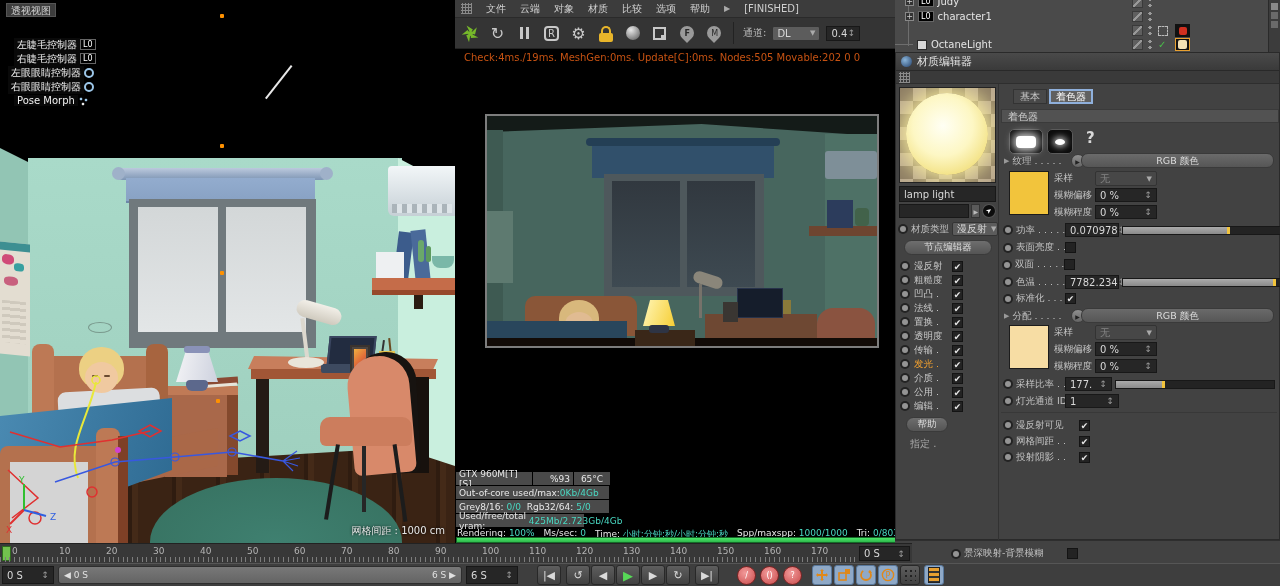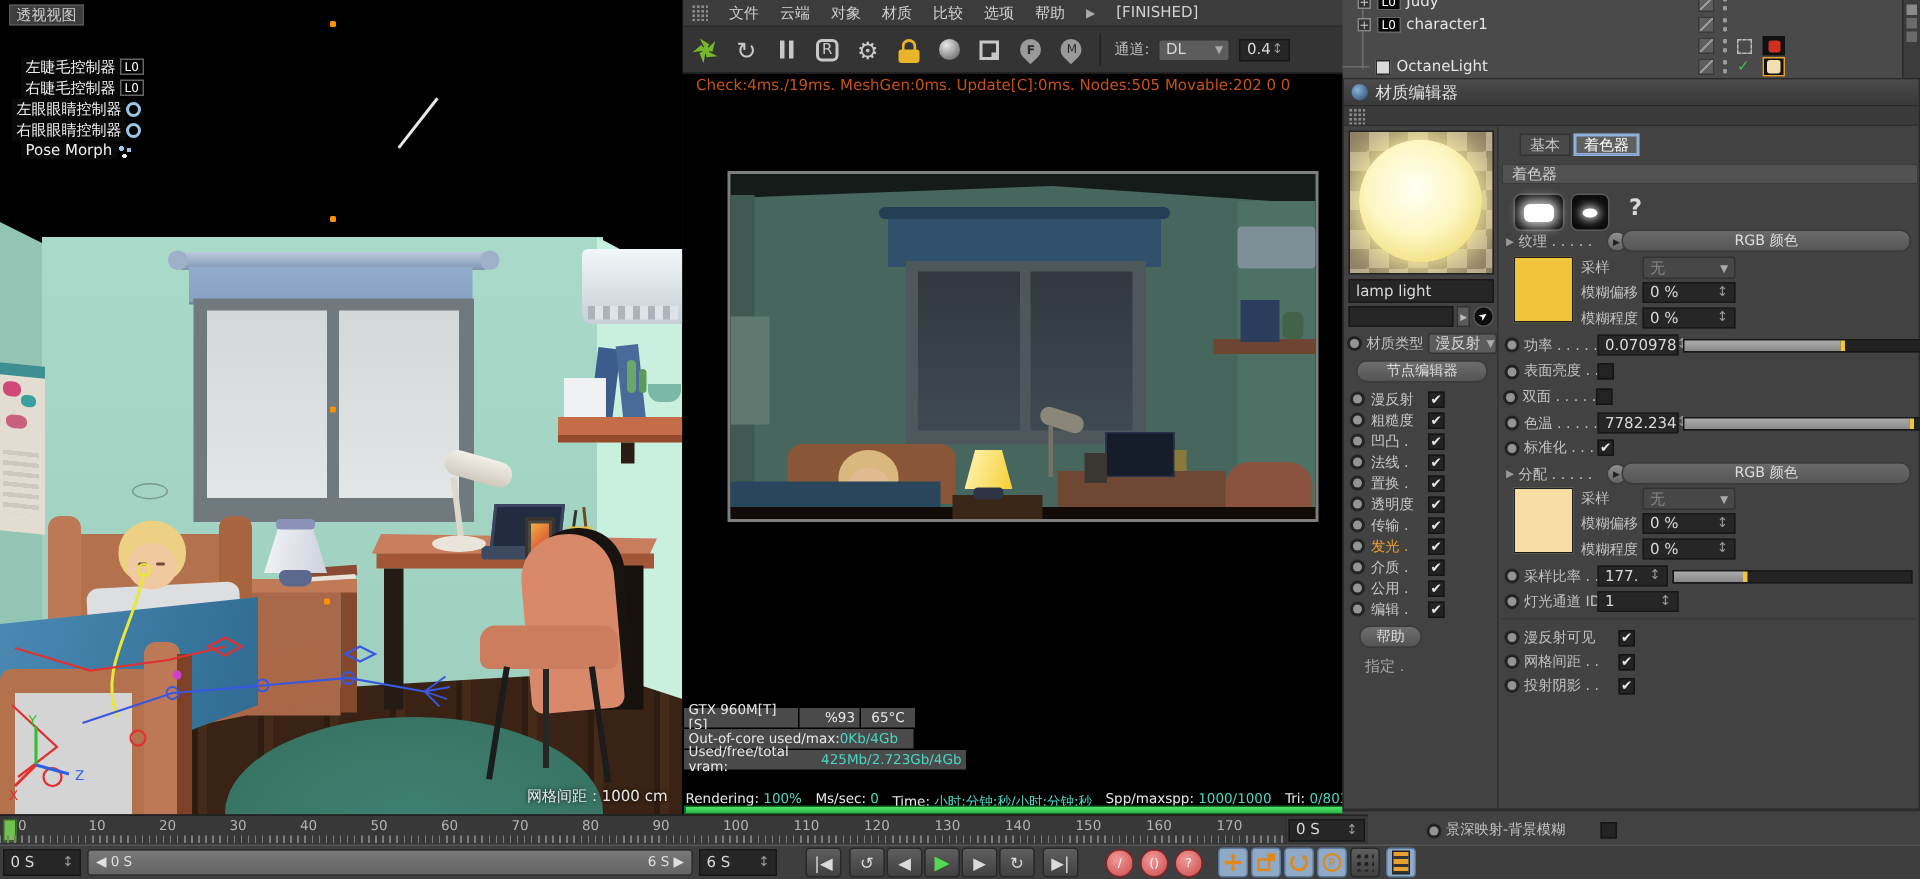--- a/index.html
+++ b/index.html
@@ -379,21 +379,24 @@
         <span class="statbox" style="width:40px;justify-content:flex-end">%93</span>
         <span class="statbox" style="width:36px;justify-content:center">65°C</span>
       </div>
       <div class="row" style="margin-top:1px">
           <span class="statbox" style="width:153px">
             <span>Out-of-core used/max:</span>
             <span class="teal">0Kb/4Gb</span>
           </span>
         </div>
       <div class="row" style="margin-top:1px">
-          <span class="statbox" style="width:188px"><span>Used/free/total vram:</span>&nbsp;<span class="teal">425Mb/2.723Gb/4Gb</span></span>
+          <span class="statbox" style="width:153px"><span>Grey8/16:</span>&nbsp;<span class="teal">0/0</span>&nbsp;&nbsp;<span>Rgb32/64:</span>&nbsp;<span class="teal">5/0</span></span>
+        </div>
+      <div class="row" style="margin-top:1px">
+          <span class="statbox" style="width:128px"><span>Used/free/total vram:</span>&nbsp;<span class="teal">425Mb/2.723Gb/4Gb</span></span>
         </div>
     </div>
     <div class="abs renderline">
 
     <span class="nw"><span>Rendering:</span> <span class="teal">100%</span></span>
         <span class="nw"><span>Ms/sec:</span> <span class="teal">0</span></span>
         <span class="nw"><span>Time:</span> <span class="teal">小时:分钟:秒/小时:分钟:秒</span></span>
         <span class="nw"><span>Spp/maxspp:</span> <span class="teal">1000/1000</span></span>
         <span class="nw"><span>Tri:</span> <span class="teal">0/803k</span></span>
       </div>

